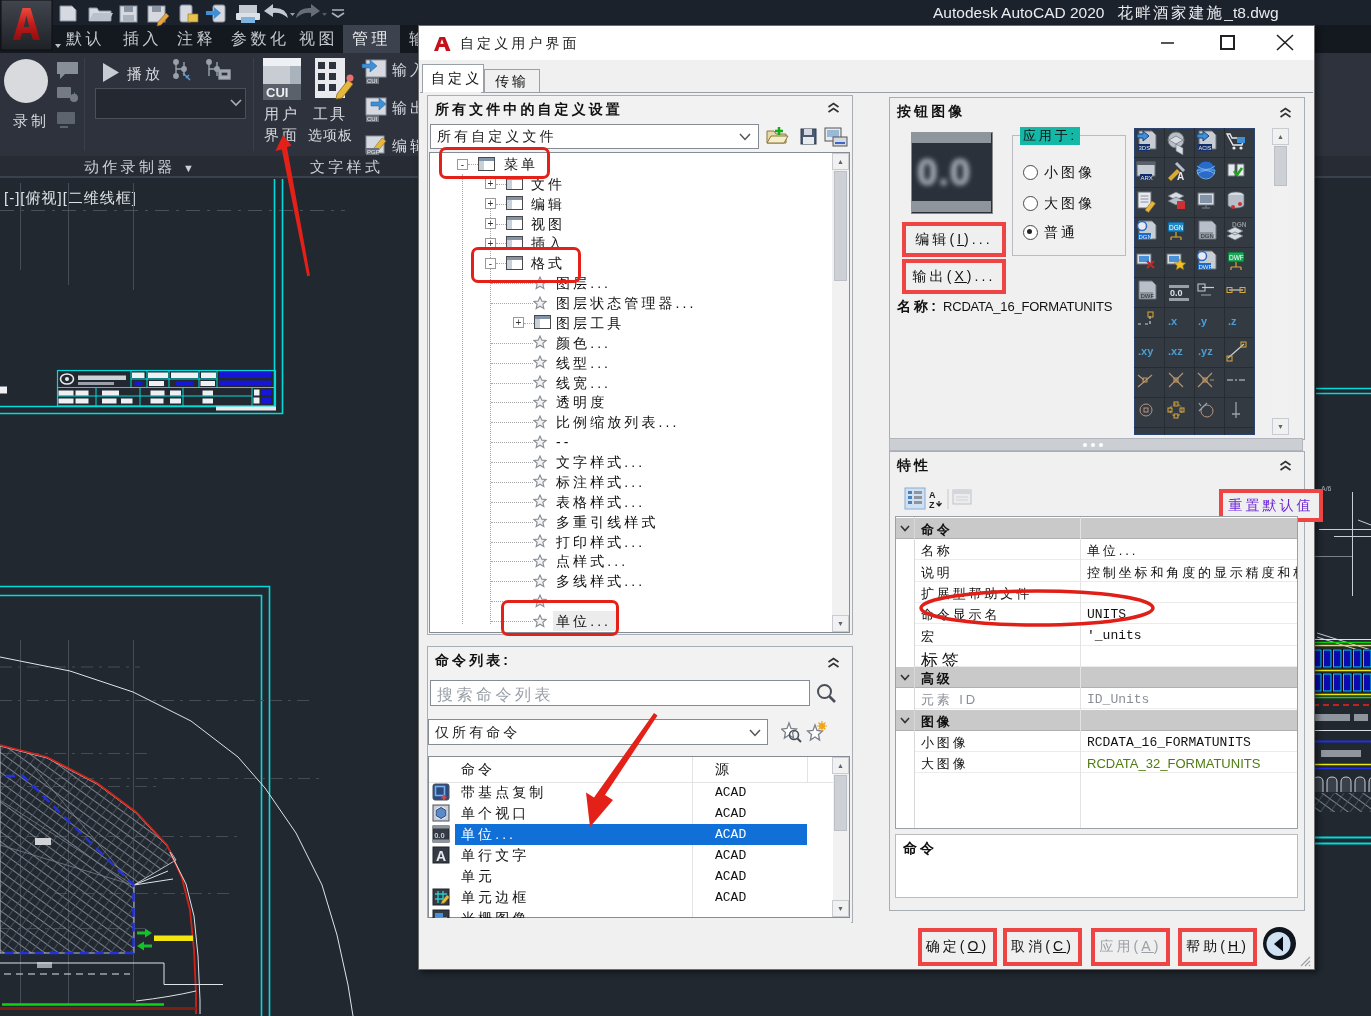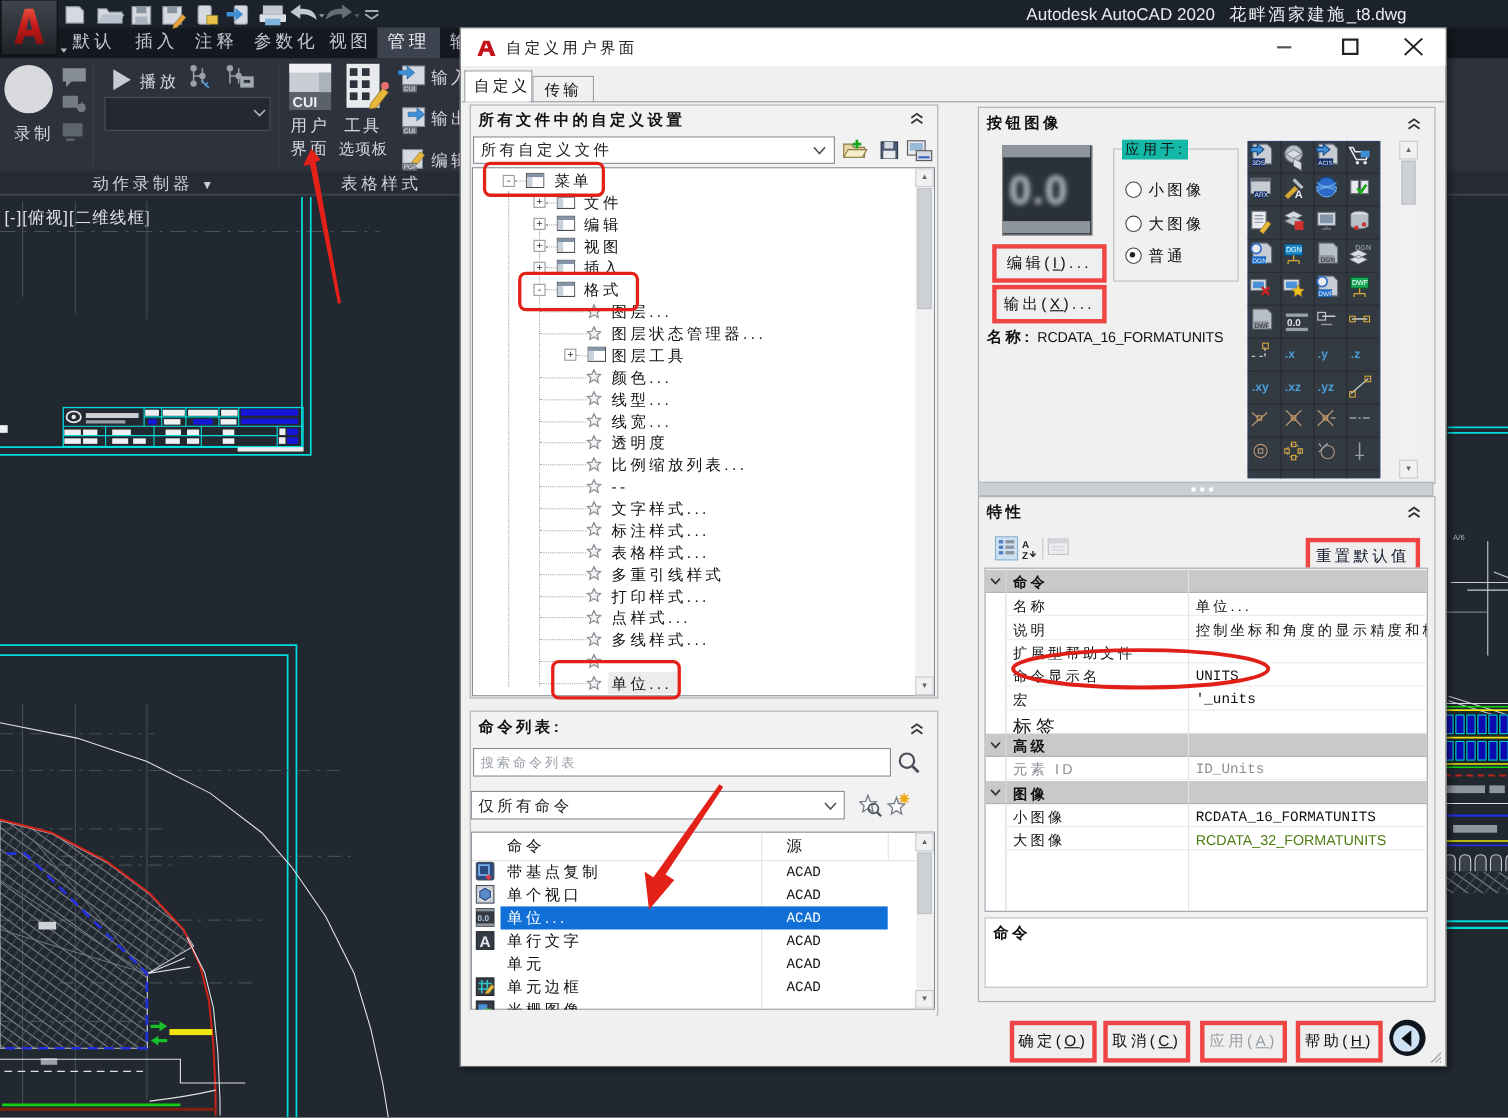--- a/index.html
+++ b/index.html
@@ -32,21 +32,21 @@
 <div class="rtab c" style="left:66px">默认</div>
 <div class="rtab c" style="left:123px">插入</div>
 <div class="rtab c" style="left:177px">注释</div>
 <div class="rtab c" style="left:231px">参数化</div>
 <div class="rtab c" style="left:299px">视图</div>
 <div class="rtab c" style="left:343px;background:#3d434e;color:#eef0f3;padding:0 9px">管理</div>
 <div class="rtab c" style="left:409px">输</div>
 <div class="abs" style="left:0;top:53px;width:1371px;height:103px;background:#2d323c"></div>
 <div class="abs" style="left:0;top:156px;width:1371px;height:20px;background:#262b34"></div>
 <div class="rlab c" style="left:84px;top:158px">动作录制器 <span style="font-size:11px">▼</span></div>
-<div class="rlab c" style="left:310px;top:158px">表格样式</div>
+<div class="rlab c" style="left:310px;top:158px">文字样式</div>
 <div class="abs" style="left:0;top:176px;width:1371px;height:2px;background:#3a414c"></div>
 <svg class="abs" style="left:0;top:0" width="420" height="180" viewBox="0 0 420 180">
 <defs>
 <linearGradient id="alg" x1="0" y1="0" x2="0" y2="1">
         <stop offset="0" stop-color="#41464e"></stop>
         <stop offset="1" stop-color="#1e2227"></stop>
       </linearGradient>
 <linearGradient id="ared" x1="0" y1="0" x2="0" y2="1">
         <stop offset="0" stop-color="#e84b3c"></stop>
         <stop offset=".5" stop-color="#c21a1a"></stop>
@@ -508,21 +508,21 @@
     <div class="tr c" style="left:137px;top:585px">单位...</div>
     <div class="redbox" style="left:20px;top:121px;width:105px;height:26px"></div>
     <div class="redbox" style="left:52px;top:221px;width:104px;height:30px"></div>
     <div class="redbox" style="left:82px;top:574px;width:112px;height:30px"></div>
     <div class="gb" style="left:8px;top:620px;width:424px;height:275px"></div>
     <div class="gbh c" style="left:16px;top:626px">命令列表:</div>
     <svg class="abs" style="left:408px;top:631px" width="13" height="12">
       <path d="M1.5 5 L6.5 1.5 L11.5 5 M1.5 10 L6.5 6.5 L11.5 10" stroke="#333" stroke-width="1.7" fill="none"></path>
     </svg>
     <div class="wbox" style="left:11px;top:654px;width:380px;height:26px"></div>
-    <div class="abs c" style="left:18px;top:659px;font-size:12px;color:#9aa0a8">搜索命令列表</div>
+    <div class="abs c" style="left:18px;top:659px;font-size:16px;color:#9aa0a8">搜索命令列表</div>
     <svg class="abs" style="left:396px;top:656px" width="22" height="22" viewBox="0 0 22 22">
       <circle cx="9.5" cy="9.5" r="6.5" fill="none" stroke="#4a5058" stroke-width="2"></circle>
       <path d="M14.5 14.5 L20 20" stroke="#4a5058" stroke-width="2.6"></path>
     </svg>
     <div class="wbox" style="left:9px;top:693px;width:340px;height:26px"></div>
     <div class="abs c" style="left:16px;top:698px;font-size:14px;color:#222">仅所有命令</div>
     <svg class="abs" style="left:330px;top:703px" width="12" height="8">
       <path d="M1 1 L6 6.5 L11 1" stroke="#555" stroke-width="1.5" fill="none"></path>
     </svg>
     <svg class="abs" style="left:362px;top:695px" width="48" height="24" viewBox="0 0 48 24">
@@ -865,21 +865,21 @@
 <text x="25" y="11" font-size="9" fill="#222" font-weight="bold">A</text>
       <text x="25" y="21" font-size="9" fill="#222" font-weight="bold">Z</text>
 <path d="M35 14 v5 m0 0 l-2.5 -3 m2.5 3 l2.5 -3" stroke="#222" stroke-width="1.2" fill="none"></path>
 <rect x="43.5" y="2" width="1" height="20" fill="#c8c8c8"></rect>
 <g opacity=".5">
         <rect x="49" y="3" width="18" height="14" fill="#e8eaee" stroke="#8f959d"></rect>
         <rect x="49" y="3" width="18" height="4" fill="#b8bfc8"></rect>
         <path d="M52 10 h12 M52 13 h12" stroke="#b0b6be"></path>
       </g>
 </svg>
-    <div class="btn" style="left:768px;top:463px;width:96px;height:25px;line-height:24px;color:#0f172a"><span class="c">重置默认值</span></div>
+    <div class="btn" style="left:800px;top:463px;width:96px;height:25px;line-height:24px;color:#6d28d9"><span class="c">重置默认值</span></div>
     <div class="wbox" style="left:476px;top:490px;width:403px;height:313px;border-color:#9aa0a8"></div>
     <div class="abs" style="left:477px;top:492px;width:401px;height:21px;background:#c9c9c9;border-bottom:1px solid #b0b0b0;box-sizing:border-box"></div>
     <svg class="abs" style="left:481px;top:498px" width="10" height="8">
       <path d="M1 2 L5 6.5 L9 2" stroke="#333" stroke-width="1.6" fill="none"></path>
     </svg>
     <div class="abs c" style="left:502px;top:495px;font-size:13px;font-weight:bold;color:#111">命令</div>
     <div class="abs" style="left:496px;top:513.3px;width:382px;height:21px;border-bottom:1px solid #ececec;box-sizing:border-box"></div>
     <div class="abs c" style="left:502px;top:516.3px;font-size:13px;color:#111;white-space:nowrap">名称</div>
     <div class="abs c" style="left:668px;top:516.3px;font-size:13px;color:#111;white-space:nowrap;max-width:210px;overflow:hidden">单位...</div>
     <div class="abs" style="left:496px;top:534.6px;width:382px;height:21px;border-bottom:1px solid #ececec;box-sizing:border-box"></div>

